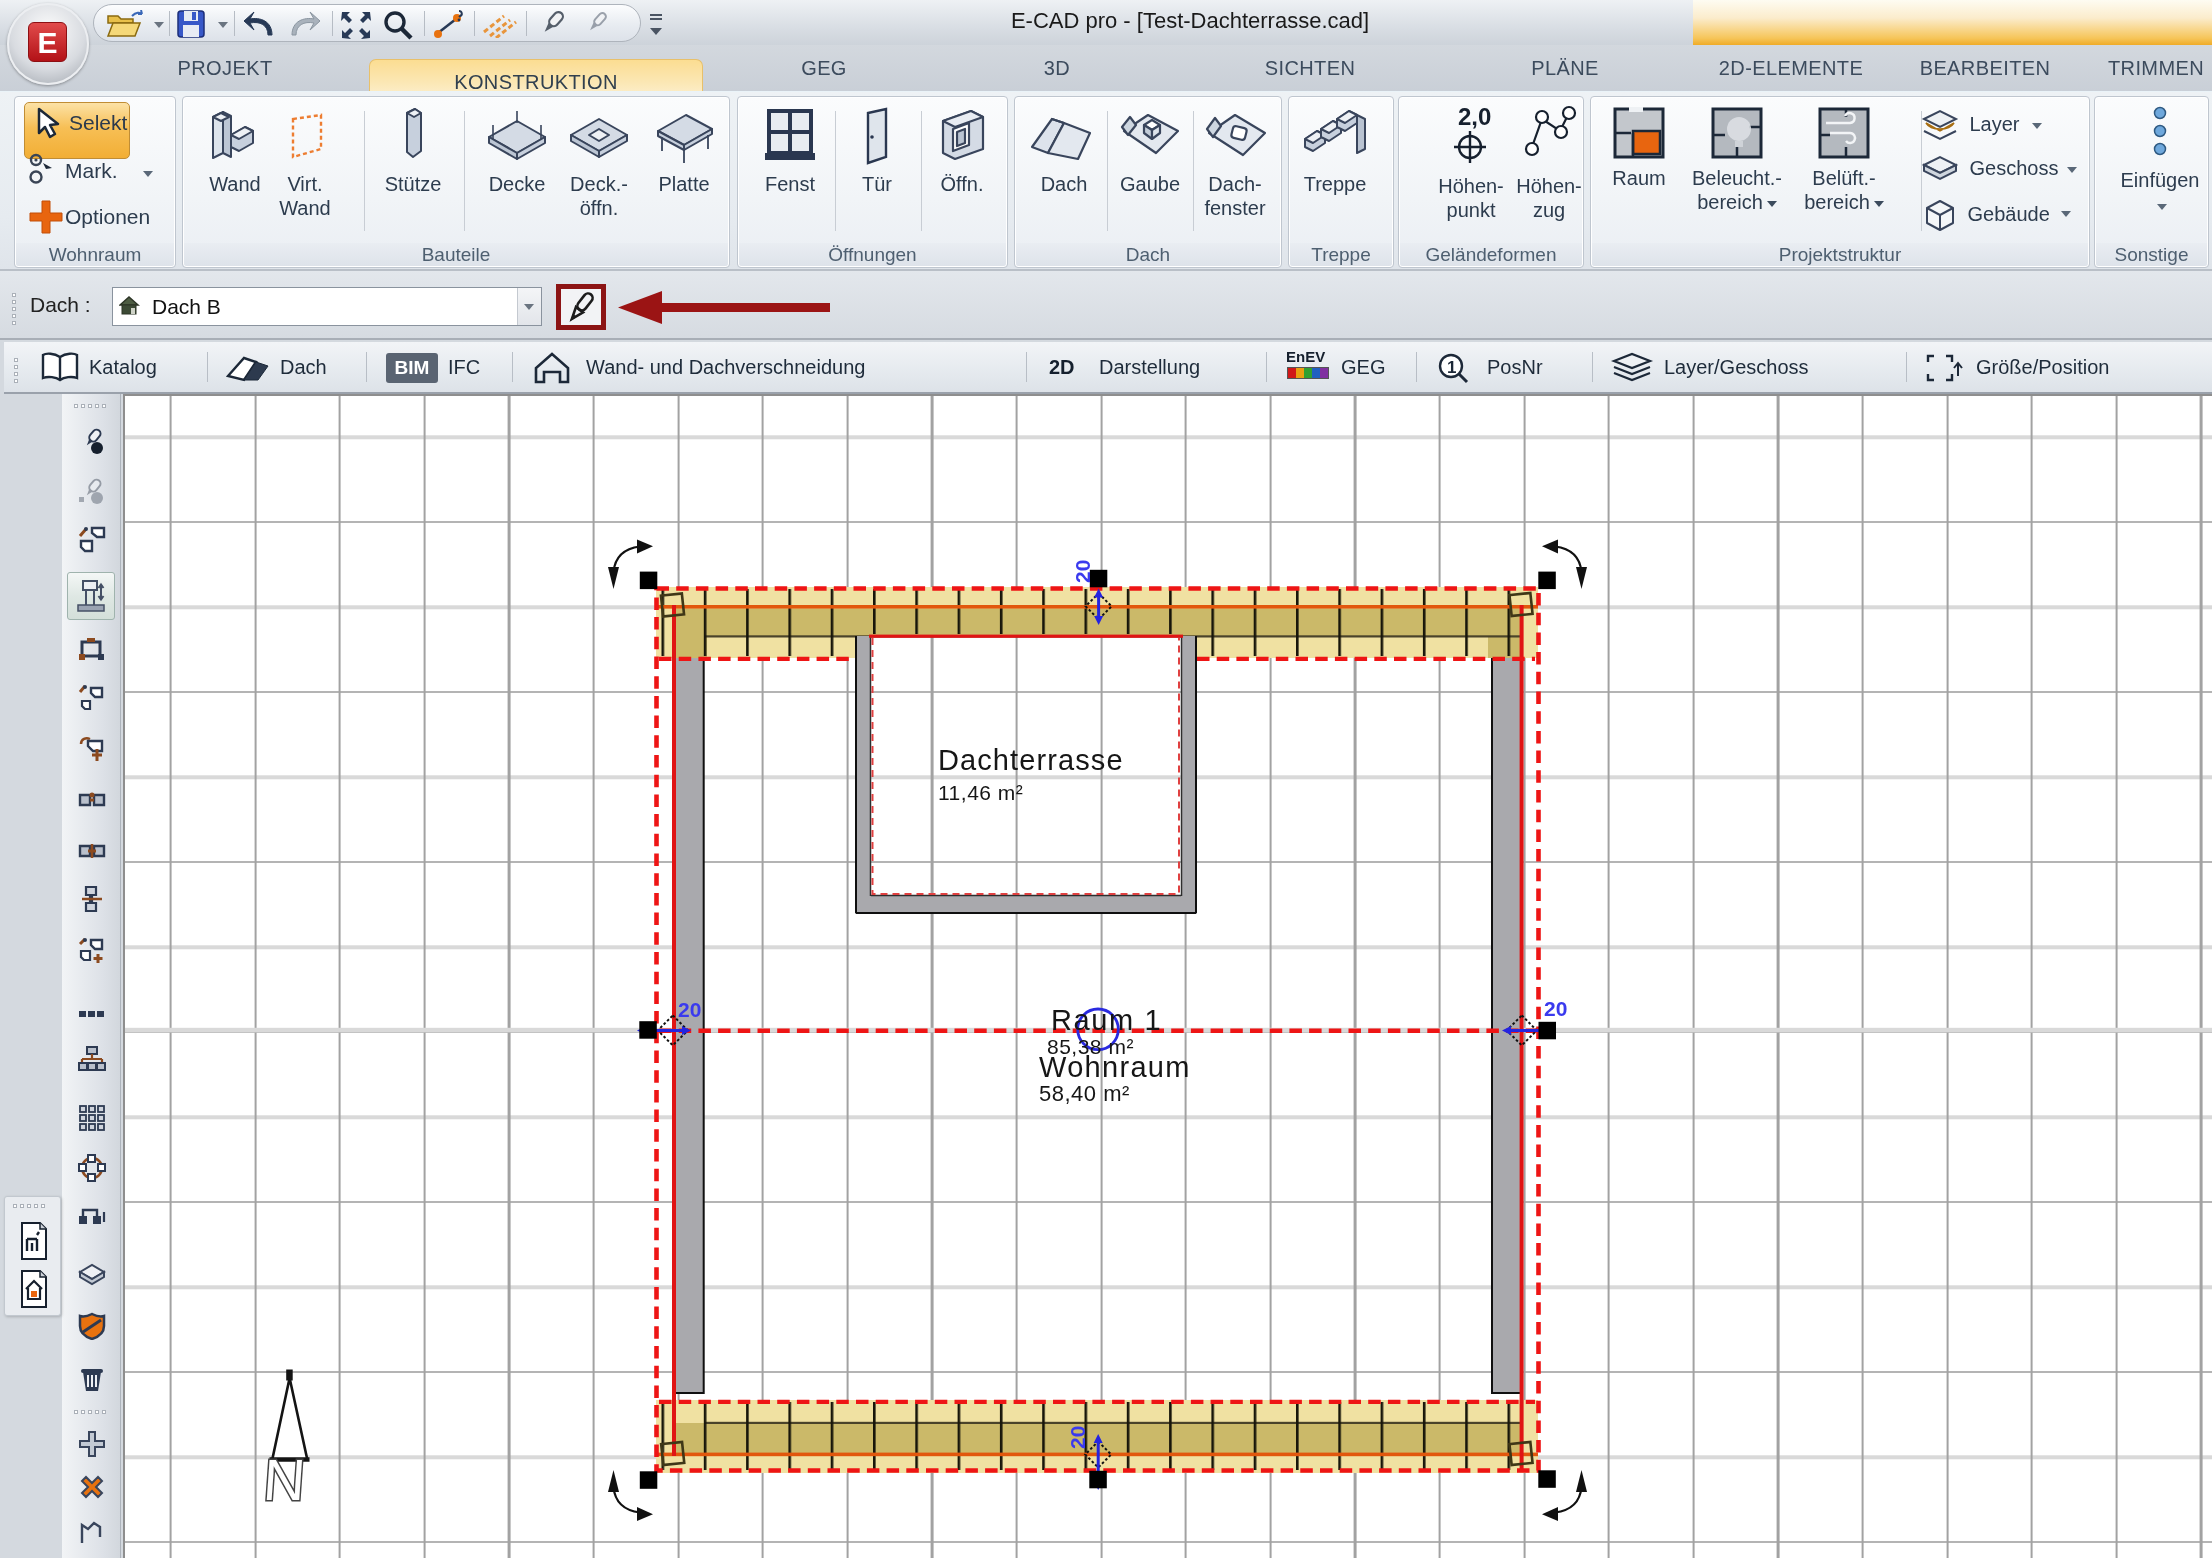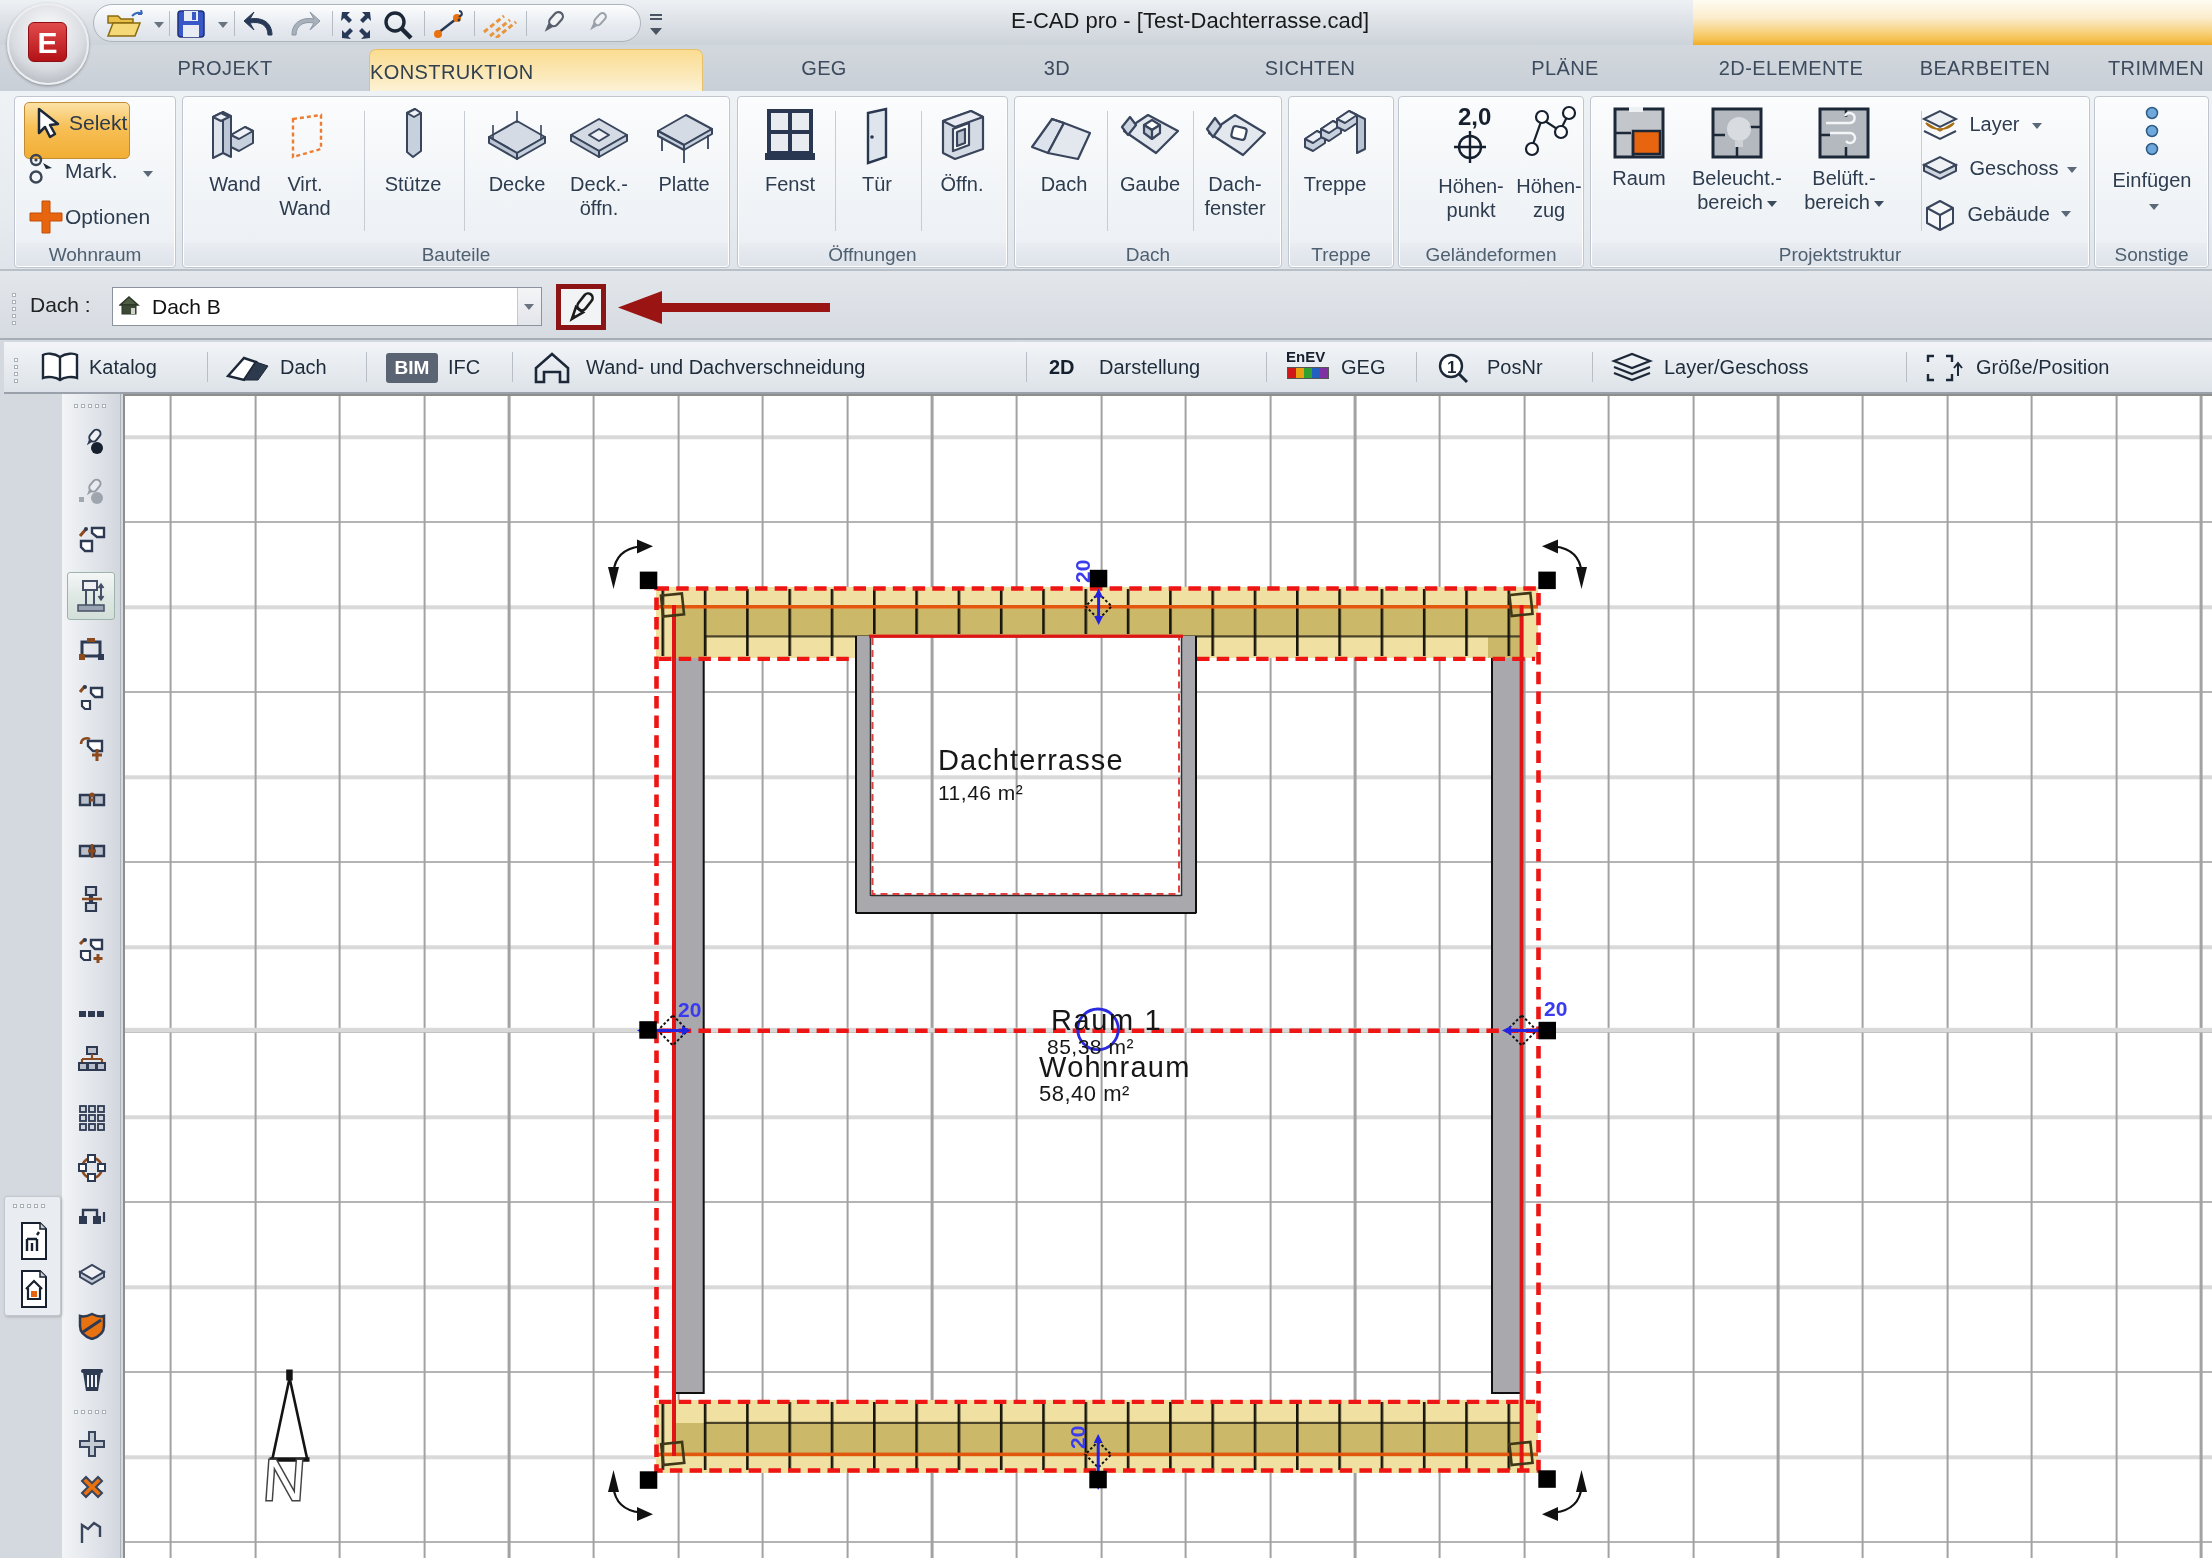--- a/index.html
+++ b/index.html
@@ -29,24 +29,24 @@
  background:linear-gradient(#e14b4b,#b31217);border:1px solid #8d0f13;
  color:#fff;font-weight:bold;font-size:30px;text-align:center;line-height:40px;}
 #qat{position:absolute;left:93px;top:4px;width:548px;height:38px;border-radius:19px;
  background:linear-gradient(#fcfdfe,#e8ecf1 55%,#dde2e9);border:1px solid #aeb4bc;}
 .qsep{position:absolute;top:6px;width:1px;height:25px;background:#b6bcc4;}
 
 #tabrow{position:absolute;left:0;top:45px;width:2212px;height:46px;
  background:linear-gradient(#d3d8de,#c9cfd7);}
 .tab{position:absolute;top:0;height:46px;font-size:20px;color:#3c4b5d;
  text-align:center;line-height:46px;letter-spacing:.4px;}
-#ktab{position:absolute;left:369px;top:4px;width:334px;height:57px;border-radius:7px 7px 0 0;
+#ktab{position:absolute;left:369px;top:14px;width:334px;height:57px;border-radius:7px 7px 0 0;
  background:linear-gradient(#fbdd92,#fbe7b4 40%,#fdf4dd 80%,#fefaf0);
  border:1px solid #e8c06a;border-bottom:none;
- font-size:20px;color:#31404f;text-align:left;line-height:45px;letter-spacing:.4px;}
+ font-size:20px;color:#31404f;text-align:center;line-height:45px;letter-spacing:.4px;}
 
 #ribbon{position:absolute;left:0;top:91px;width:2212px;height:180px;
  background:linear-gradient(#eef2f5,#e6ebf0 70%,#dfe4ea);
  border-top:1px solid #eaf3f8;}
 #ribbon:after{content:"";position:absolute;left:0;bottom:0;width:100%;height:2px;background:#b9bfc7;}
 .grp{position:absolute;top:4px;height:172px;border:1px solid #bfc6cf;border-radius:4px;
  background:linear-gradient(#fbfcfd,#f1f4f7 60%,#eaeef3);box-shadow:inset 0 0 0 1px #ffffff;}
 .grp .lbl{position:absolute;left:1px;right:1px;bottom:1px;height:23px;border-radius:0 0 3px 3px;
  background:linear-gradient(#e9edf2,#dee3ea);color:#4e5f70;font-size:19px;
  text-align:center;line-height:23px;}
@@ -570,21 +570,21 @@
      <path d="M6 11 L19 4 L32 11 L32 26 L19 33 L6 26 Z"></path>
      <path d="M6 11 L19 18 L32 11 M19 18 V33" fill="none"></path>
     </g>
    </svg>
    <span style="font-size:20px;color:#2d3c4e;vertical-align:12px;margin-left:4px;">Gebäude</span>
   </div>
  </div>
 
  <div class="grp" style="left:2094px;width:115px;">
   <div class="lbl">Sonstige</div>
-  <div class="bi" style="left:8px;top:8px;width:98px;">
+  <div class="bi" style="left:16px;top:8px;width:98px;">
    <svg width="24" height="58" viewBox="0 0 24 58">
     <g fill="#6fa8dc" stroke="#2f5a82" stroke-width="1.5">
      <circle cx="12" cy="8" r="5.5"></circle>
             <circle cx="12" cy="26" r="5.5"></circle>
             <circle cx="12" cy="44" r="5.5"></circle>
     </g>
    </svg>
    <div class="t">Einfügen</div>
    <div style="margin-top:2px;"><span class="caret"></span></div>
   </div>

